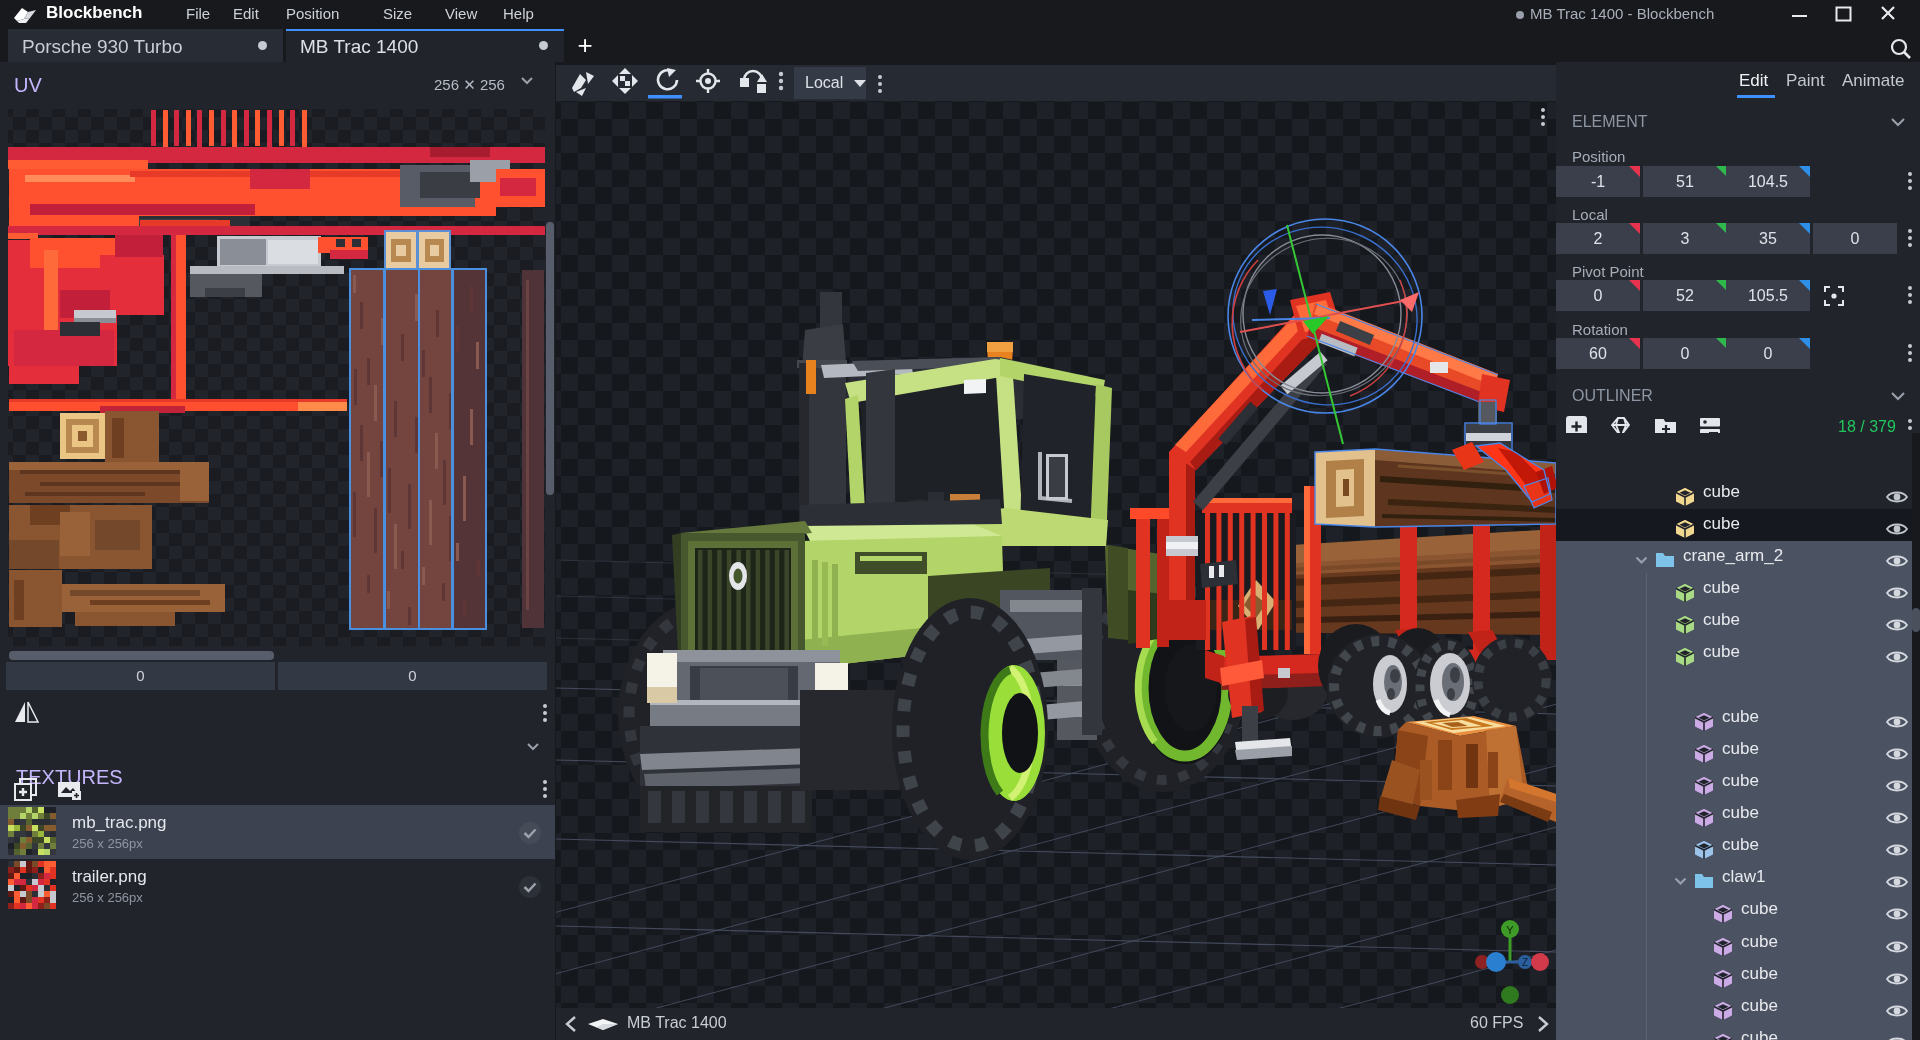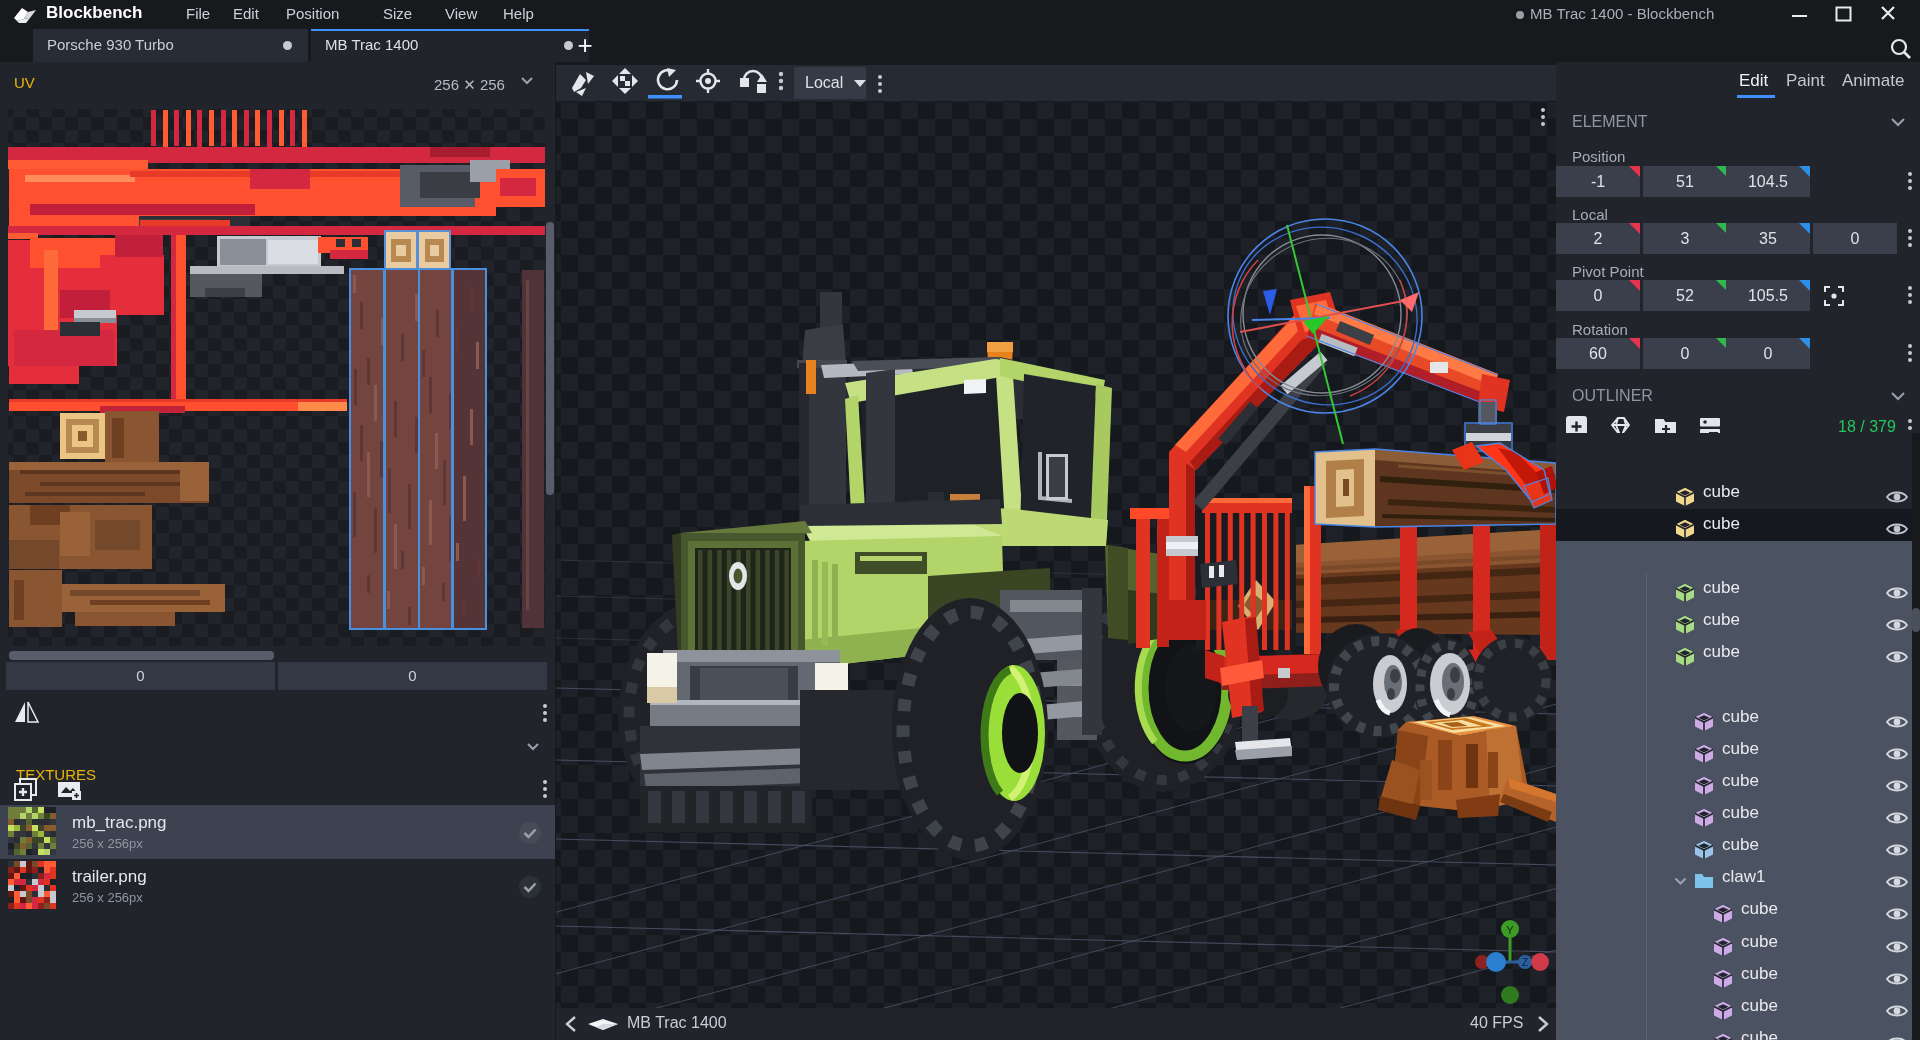--- a/index.html
+++ b/index.html
@@ -12,35 +12,35 @@
 #titlebar { position:absolute; left:0; top:0; width:1920px; height:29px; background:#17191d;
   color:#cfd3da; font-size:15px; }
 #logo { position:absolute; left:12px; top:4px; }
 #logoname { position:absolute; left:46px; top:3px; font-size:17px; font-weight:bold; color:#fff; }
 .menuitem { position:absolute; top:5px; color:#cdd2d9; }
 #wintitle { position:absolute; left:1530px; top:5px; color:#a9afb9; font-size:15px; }
 #windot { position:absolute; left:1516px; top:11px; width:8px; height:8px; border-radius:50%; background:#9aa0aa; }
 
 
 #tabbar { position:absolute; left:0; top:29px; width:1920px; height:33px; background:#17191d; }
-.tab { position:absolute; top:0; height:33px; font-size:15px; color:#c9ced6;margin-left:25px; }
+.tab { position:absolute; top:0; height:33px; font-size:19px; color:#c9ced6; }
 #tab1 { left:8px; width:275px; background:#282c34; }
 #tab2 { left:286px; width:278px; background:#21252b; border-top:2px solid #3e90ff; color:#dde0e6; }
 .tablabel { position:absolute; left:14px; top:7px; }
 #tab2 .tablabel { top:5px; }
 .tabdot { position:absolute; right:16px; top:12px; width:9px; height:9px; border-radius:50%; background:#c6cbd3; }
 #plusbtn { position:absolute; left:570px; top:3px; width:30px; height:28px; color:#fff; font-size:26px; text-align:center; line-height:26px; }
 
 
 #leftpanel { position:absolute; left:0; top:62px; width:555px; height:978px; background:#21252b; }
 #viewport  { position:absolute; left:556px; top:62px; width:1000px; height:978px; background:#17191d; }
 #rightpanel{ position:absolute; left:1556px; top:62px; width:364px; height:978px; background:#21252b; }
 
 
-.phead { color:#eab308; font-size:15px; }
+.phead { color:#c4b5fd; font-size:20px; }
 #uvhead { position:absolute; left:14px; top:12px; }
 #uvsize { position:absolute; left:434px; top:14px; font-size:15px; color:#b6bcc5; }
 #uvchev { position:absolute; left:520px; top:14px; color:#9aa0ab; font-size:13px; }
 .slider0 { position:absolute; top:600px; width:269px; height:28px; background:#333845; color:#ced2da;
   font-size:15px; text-align:center; line-height:28px; }
 #texhead { position:absolute; left:16px; top:676px;margin-top:28px; }
 #texchev1 { position:absolute; left:526px; top:680px; color:#9aa0ab; font-size:13px; }
 .texrow { position:absolute; left:0; width:555px; height:54px; }
 .texname { position:absolute; left:72px; top:8px; font-size:17px; color:#e4e7ec; }
 .texsub  { position:absolute; left:72px; top:31px; font-size:13px; color:#8f96a2; }
@@ -811,21 +811,21 @@
 
     <div class="abs" style="left:0;top:946px;width:1000px;height:32px;background:#21252b;color:#c8ccd4;font-size:16px">
       <svg class="abs" style="left:8px;top:8px" width="14" height="16" viewBox="0 0 14 16">
           <path d="M11 1 L3 8 L11 15" stroke="#c8ccd4" stroke-width="2.4" fill="none"></path>
         </svg>
       <svg class="abs" style="left:32px;top:11px" width="30" height="12" viewBox="0 0 30 12">
           <polygon points="15,0 30,5 15,11 0,5" fill="#f2f3f5"></polygon>
           <polygon points="15,5 30,5 15,11 8,8" fill="#d6d9de"></polygon>
         </svg>
       <span class="abs" style="left:71px;top:6px">MB Trac 1400</span>
-      <span class="abs" style="left:914px;top:6px">40 FPS</span>
+      <span class="abs" style="left:914px;top:6px">60 FPS</span>
       <svg class="abs" style="left:980px;top:8px" width="14" height="16" viewBox="0 0 14 16">
           <path d="M3 1 L11 8 L3 15" stroke="#c8ccd4" stroke-width="2.4" fill="none"></path>
         </svg>
     </div>
   </div>
 
   <div id="rightpanel">
     <span class="modetab" style="left:183px;color:#f0f2f5">Edit</span>
     <div class="abs" style="left:181px;top:33px;width:38px;height:3px;background:#3e90ff"></div>
     <span class="modetab" style="left:230px">Paint</span>
@@ -938,20 +938,39 @@
             </svg>
           </span>
           <span class="nm" style="left:147px">cube</span>
           <span class="abs" style="left:330px;top:8px">
             <svg width="22" height="16" viewBox="0 0 22 16">
               <path d="M1 8 C5 2 17 2 21 8 C17 14 5 14 1 8 z" fill="none" stroke="#c0c5cd" stroke-width="1.8"></path>
               <circle cx="11" cy="8" r="3.4" fill="#c0c5cd"></circle>
             </svg>
           </span>
         </div>
+        <div class="orow" style="top:64px;">
+          <span class="abs" style="left:79px;top:11px">
+            <svg width="13" height="9" viewBox="0 0 13 9">
+              <path d="M1.5 1.5 L6.5 6.5 L11.5 1.5" stroke="#9aa0ab" stroke-width="2.2" fill="none"></path>
+            </svg>
+          </span>
+          <span class="abs" style="left:99px;top:6px">
+            <svg width="20" height="18" viewBox="0 0 20 18">
+              <path d="M1 2 h7 l2 3 h9 v11 h-18 z" fill="#7ec3ea"></path>
+            </svg>
+          </span>
+          <span class="nm" style="left:127px">crane_arm_2</span>
+          <span class="abs" style="left:330px;top:8px">
+            <svg width="22" height="16" viewBox="0 0 22 16">
+              <path d="M1 8 C5 2 17 2 21 8 C17 14 5 14 1 8 z" fill="none" stroke="#d4d8de" stroke-width="1.8"></path>
+              <circle cx="11" cy="8" r="3.4" fill="#d4d8de"></circle>
+            </svg>
+          </span>
+        </div>
         <div class="orow" style="top:96px;">
           <span class="abs" style="left:119px;top:6px">
             <svg width="20" height="20" viewBox="0 0 20 20">
               <polygon points="10,1 19,5.5 19,14.5 10,19 1,14.5 1,5.5" fill="#a8d984"></polygon>
               <polygon points="10,1 19,5.5 10,10 1,5.5" fill="#a8d984"></polygon>
               <path d="M1 5.5 L10 10 L19 5.5 M10 10 V19" stroke="#21252b" stroke-width="1.6" fill="none"></path>
               <polygon points="10,3.2 15.5,5.8 10,8.4 4.5,5.8" fill="#21252b"></polygon>
             </svg>
           </span>
           <span class="nm" style="left:147px">cube</span>

